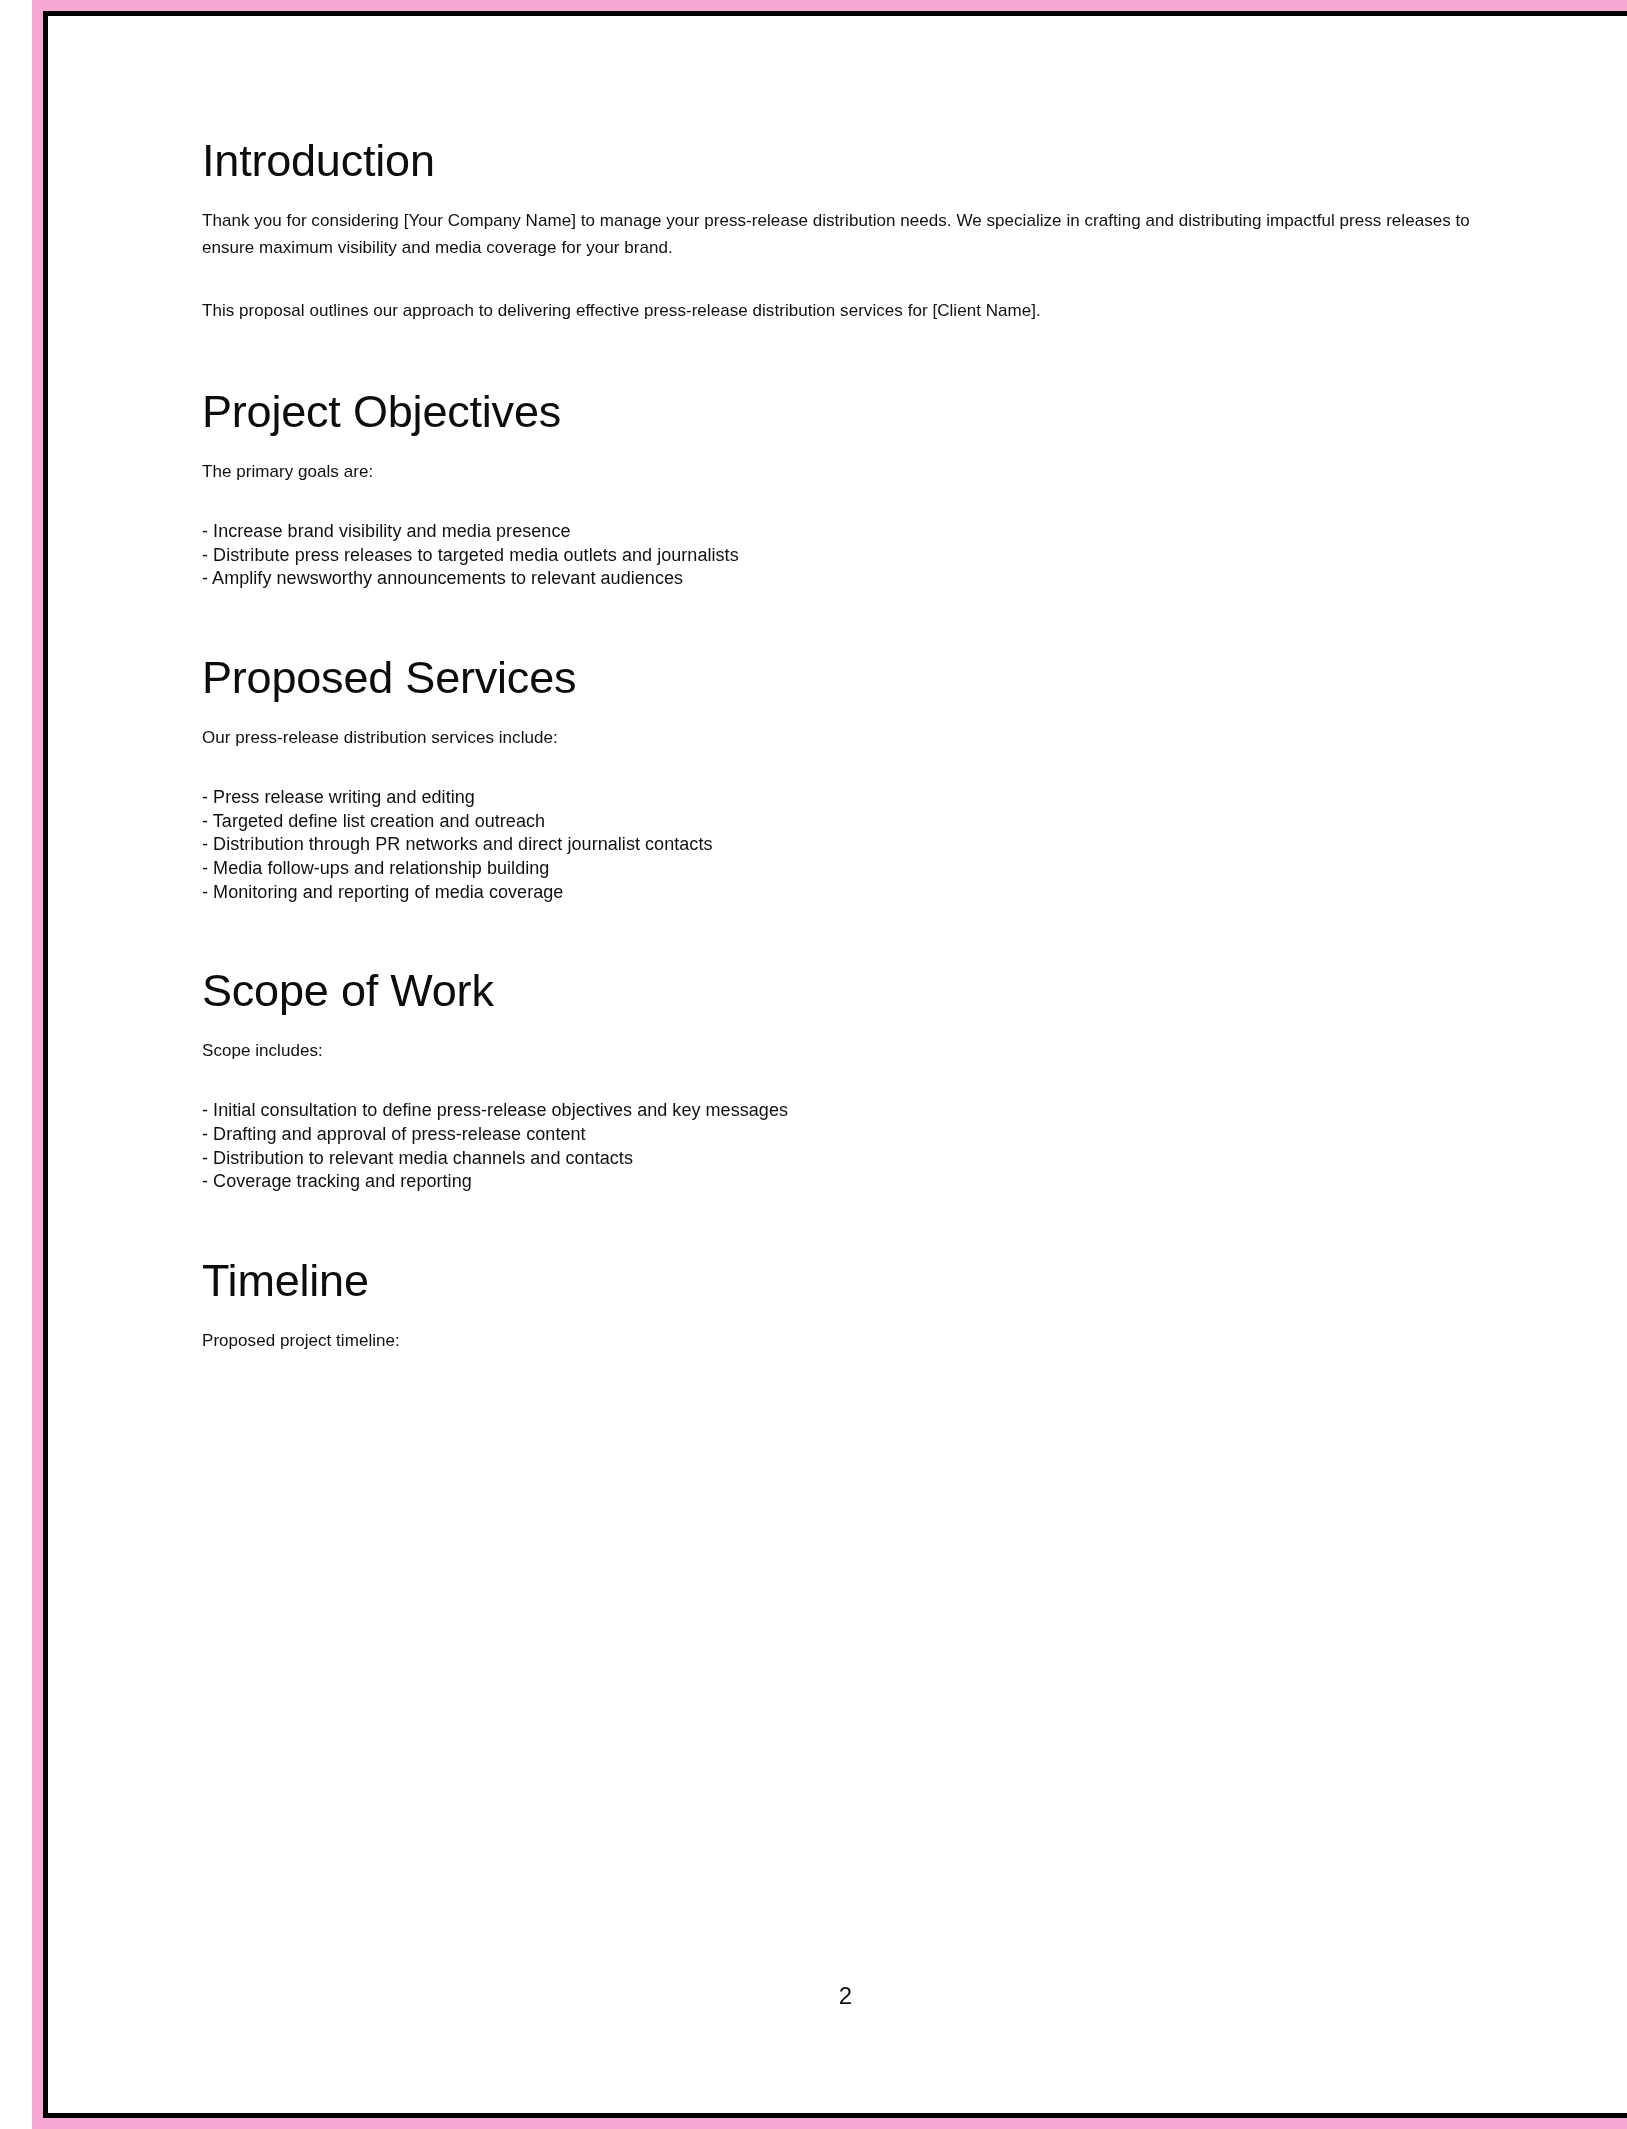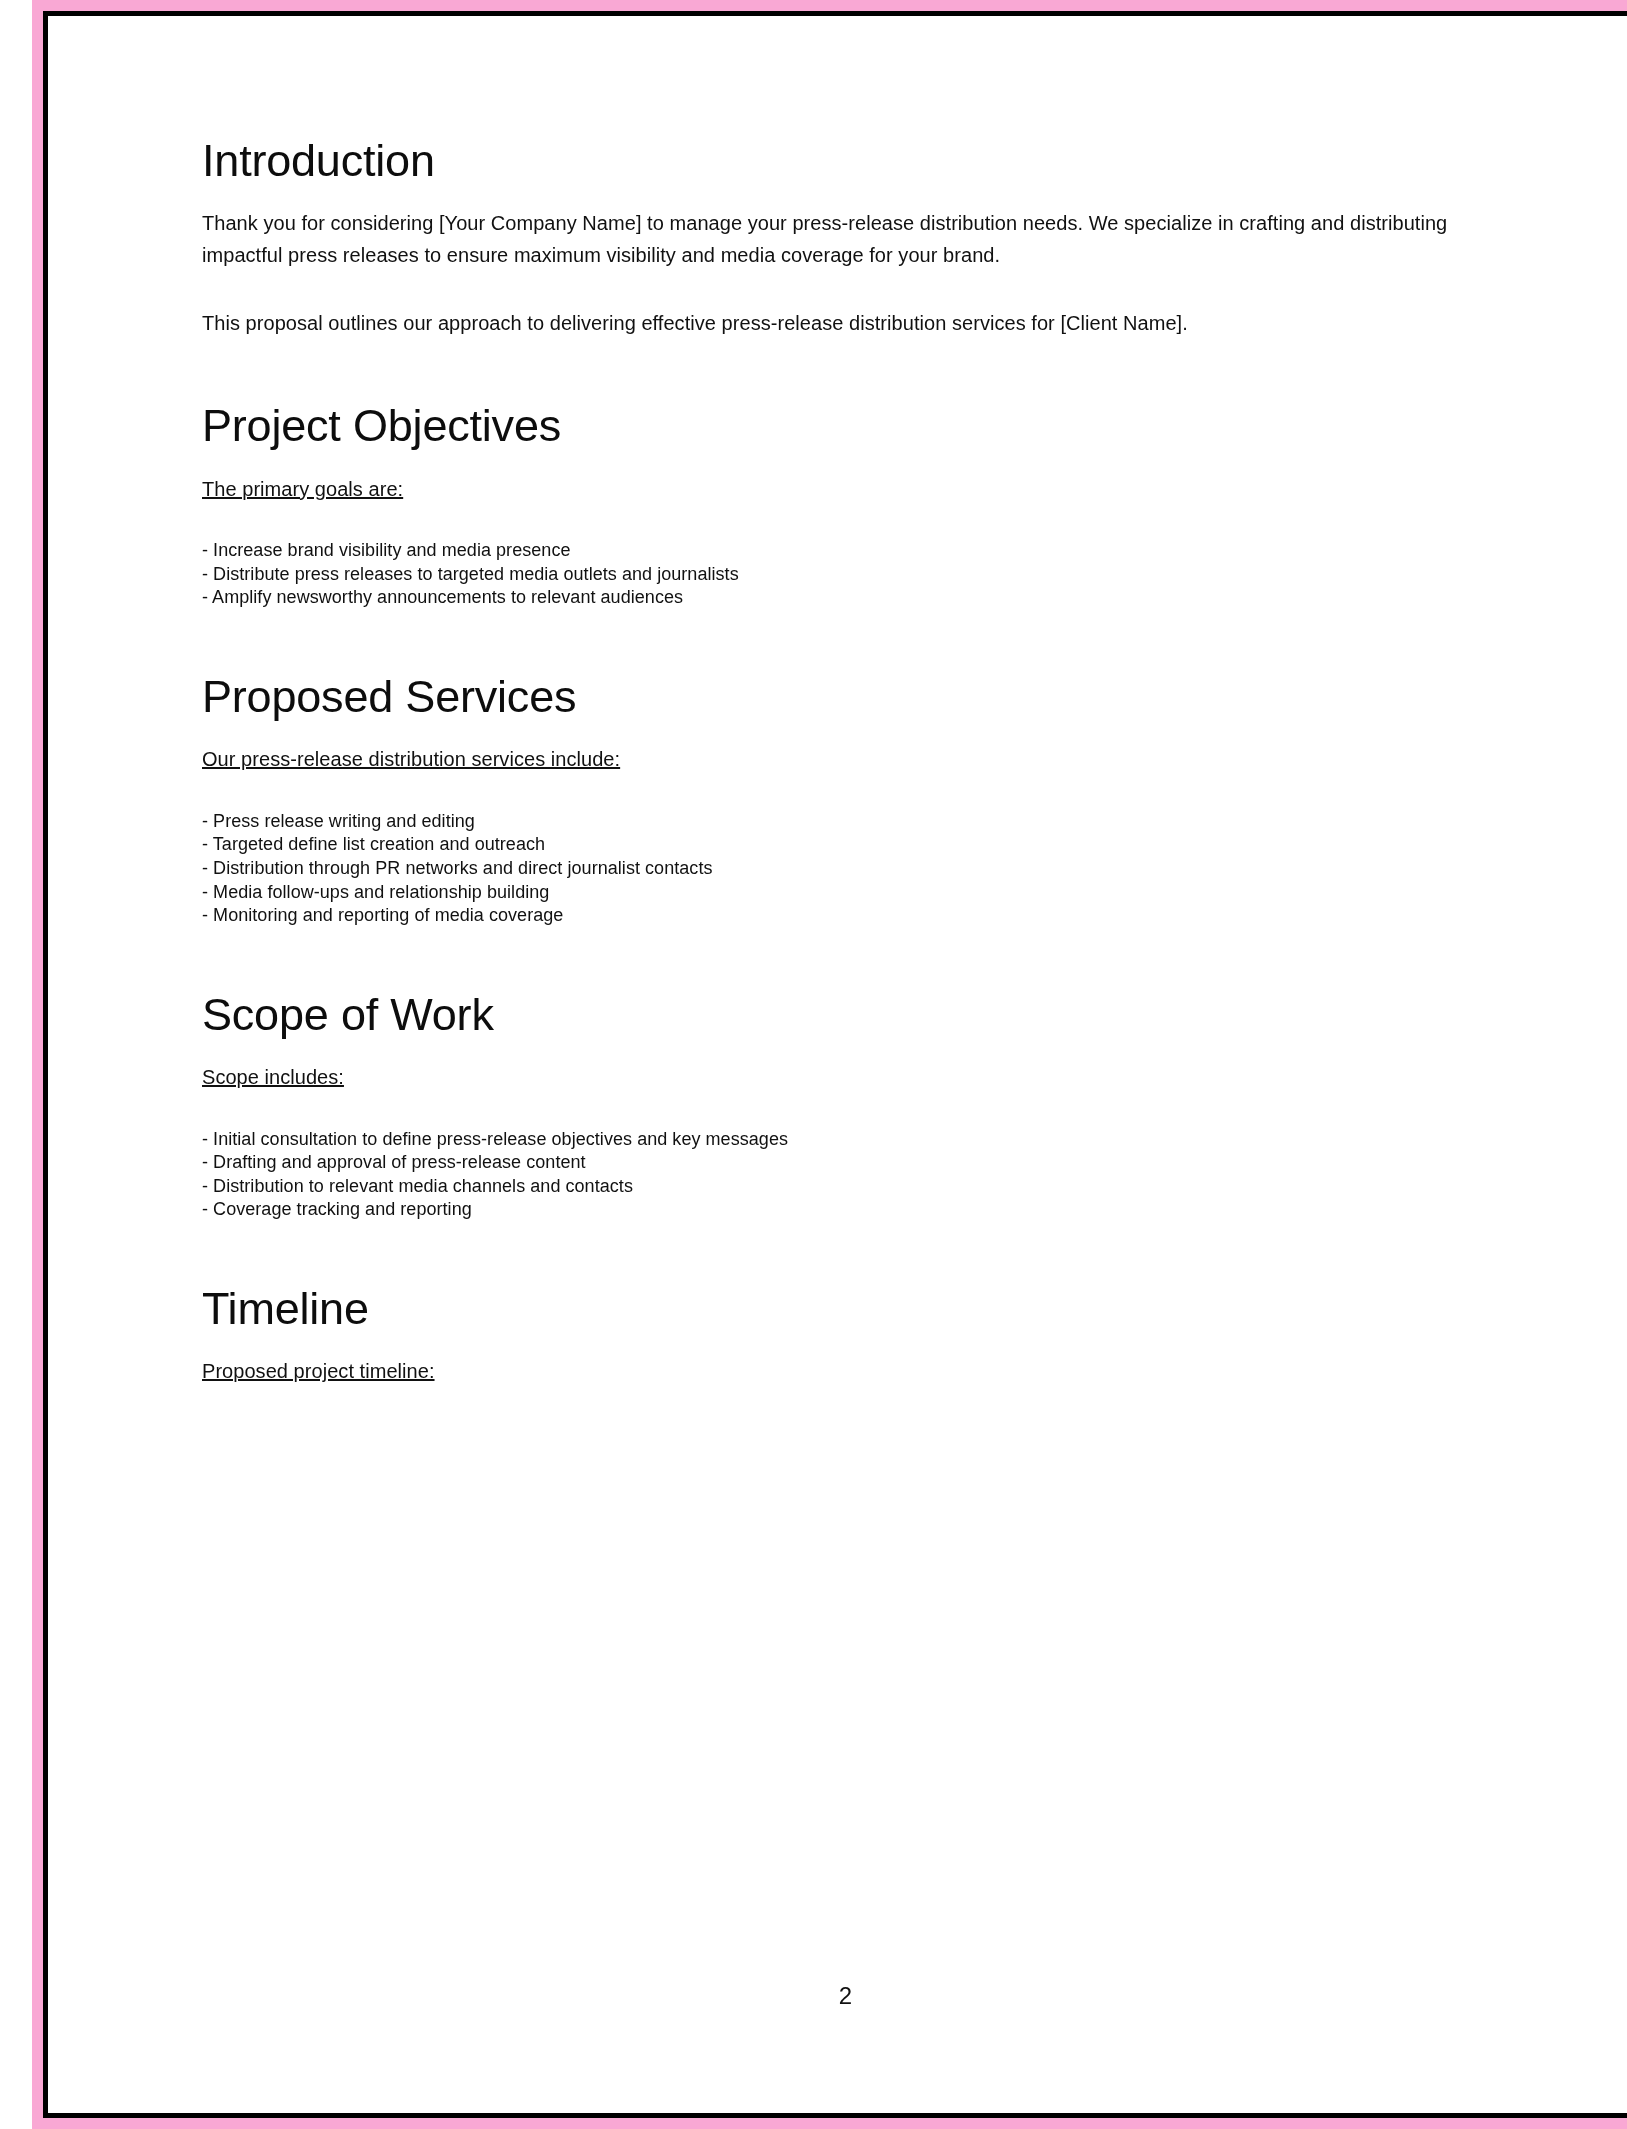--- a/index.html
+++ b/index.html
@@ -49,34 +49,33 @@
     letter-spacing: -0.2px;
     margin: 0 0 22px 0;
     color: #0d0d0d;
   }
 
   .section + .section {
     margin-top: 62px;
   }
 
   p.body-text {
-    font-size: 20px;
+    font-size: 17px;
     line-height: 1.58;
     margin: 0;
     color: #111111;
     letter-spacing: 0.05px;
   }
 
   p.body-text + p.body-text {
     margin-top: 36px;
   }
 
   .lead {
     margin-bottom: 0;
-    text-decoration: underline;
   }
 
   ul.dash-list {
     list-style: none;
     margin: 34px 0 0 0;
     padding: 0;
   }
 
   ul.dash-list li {
     font-size: 18px;

